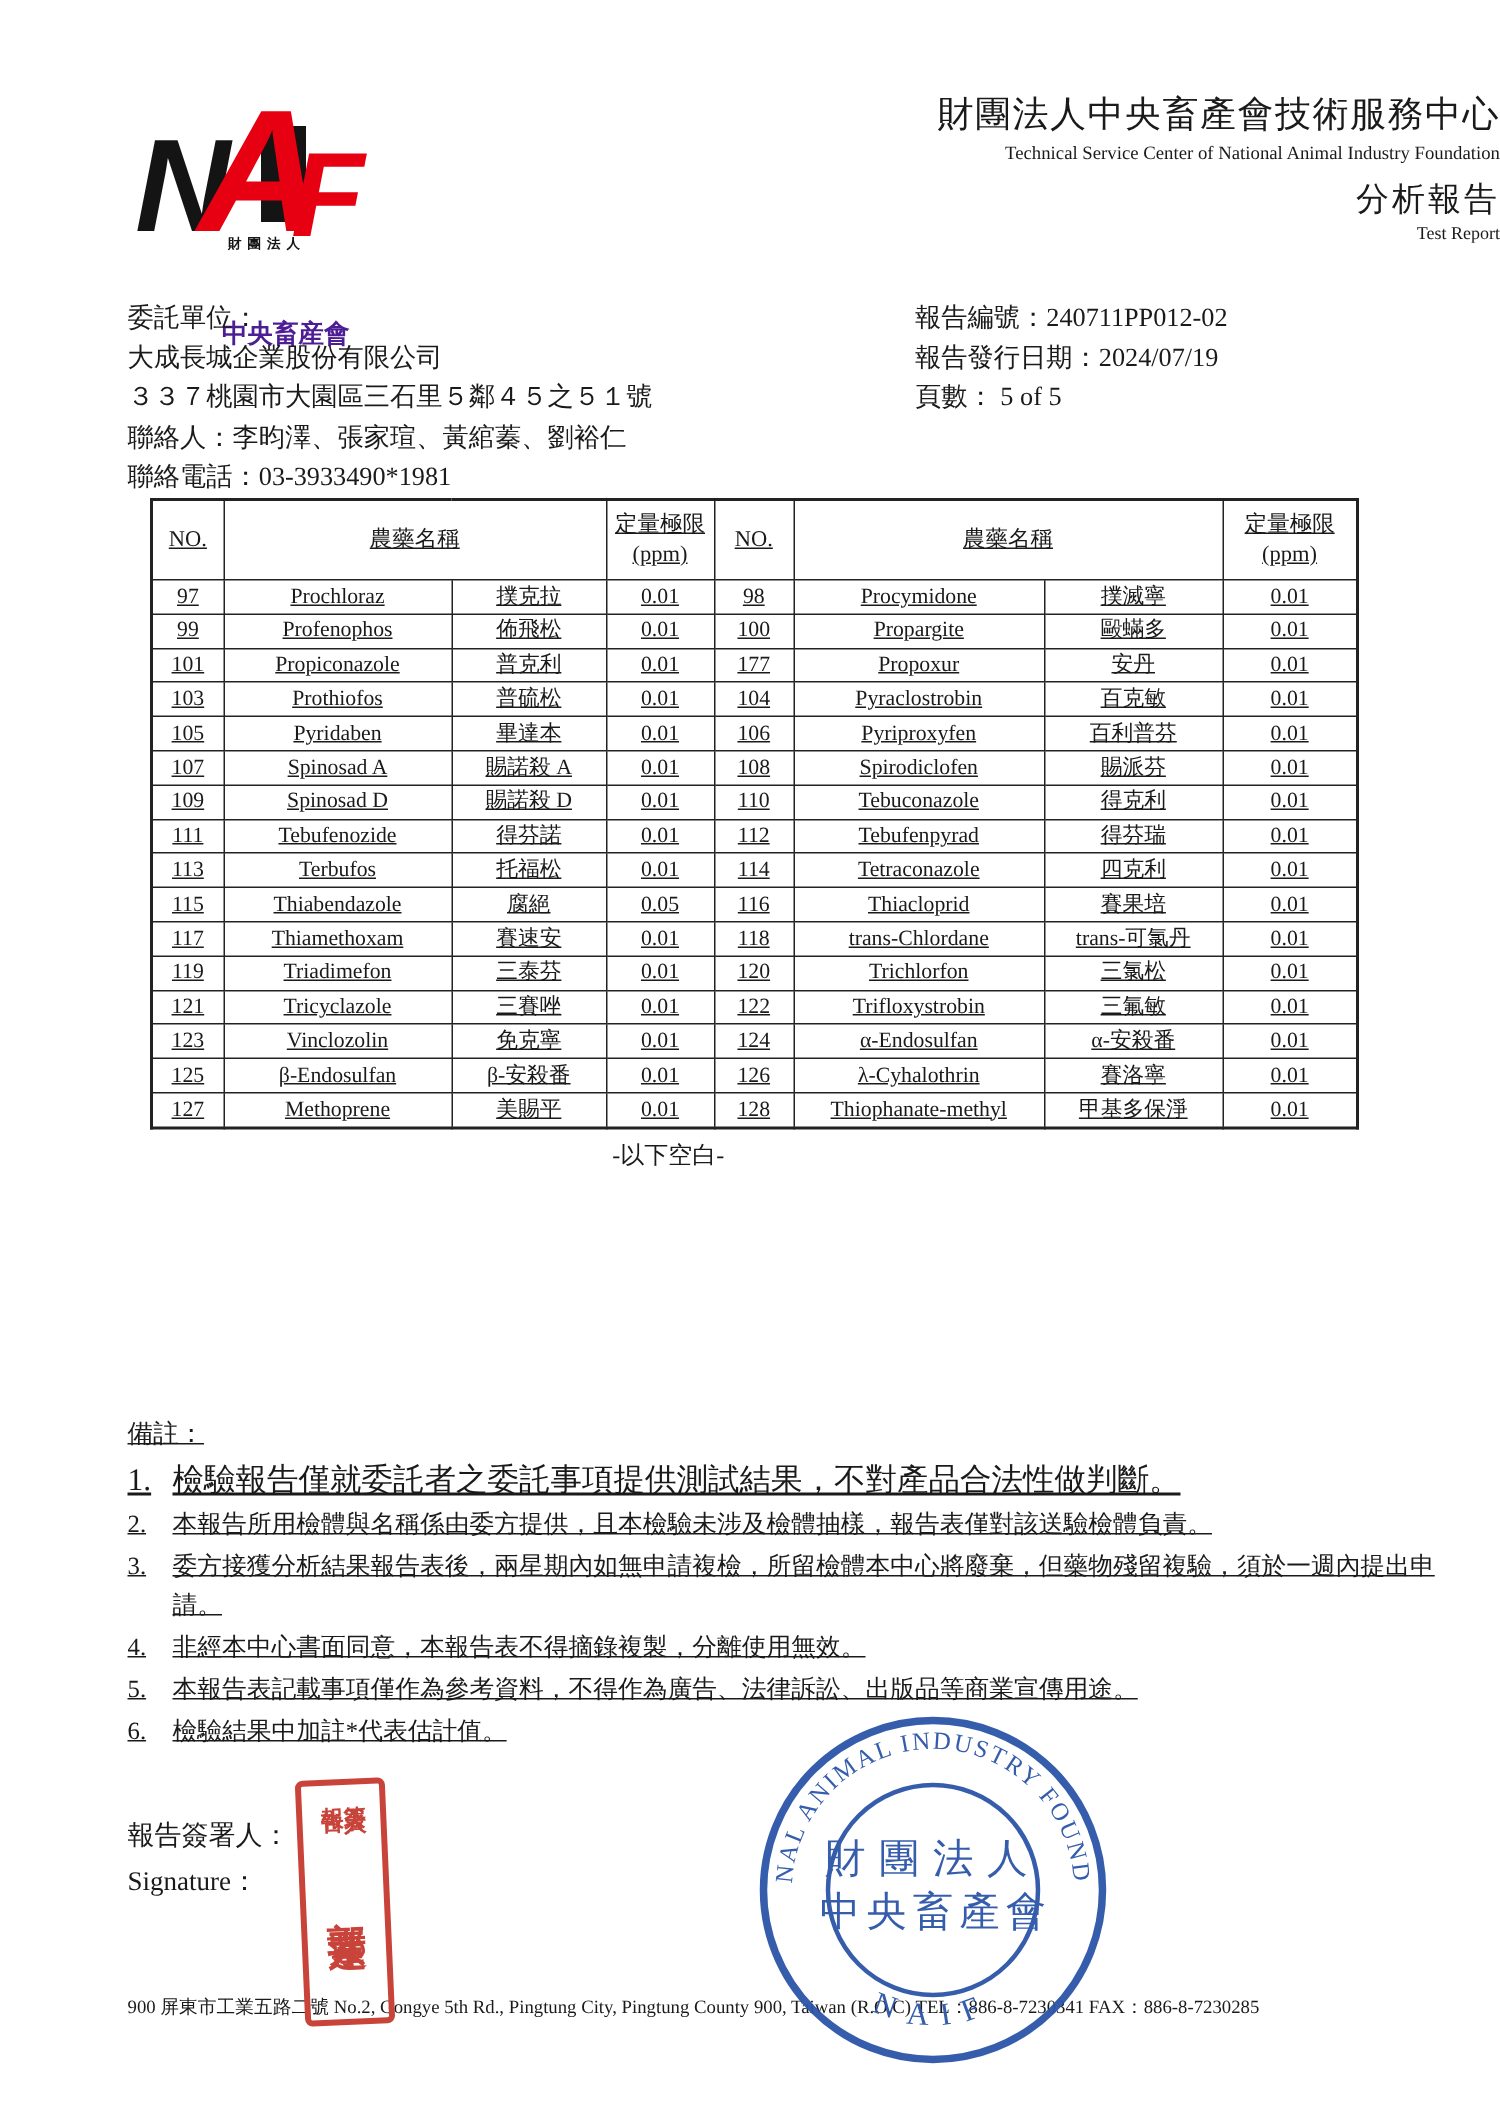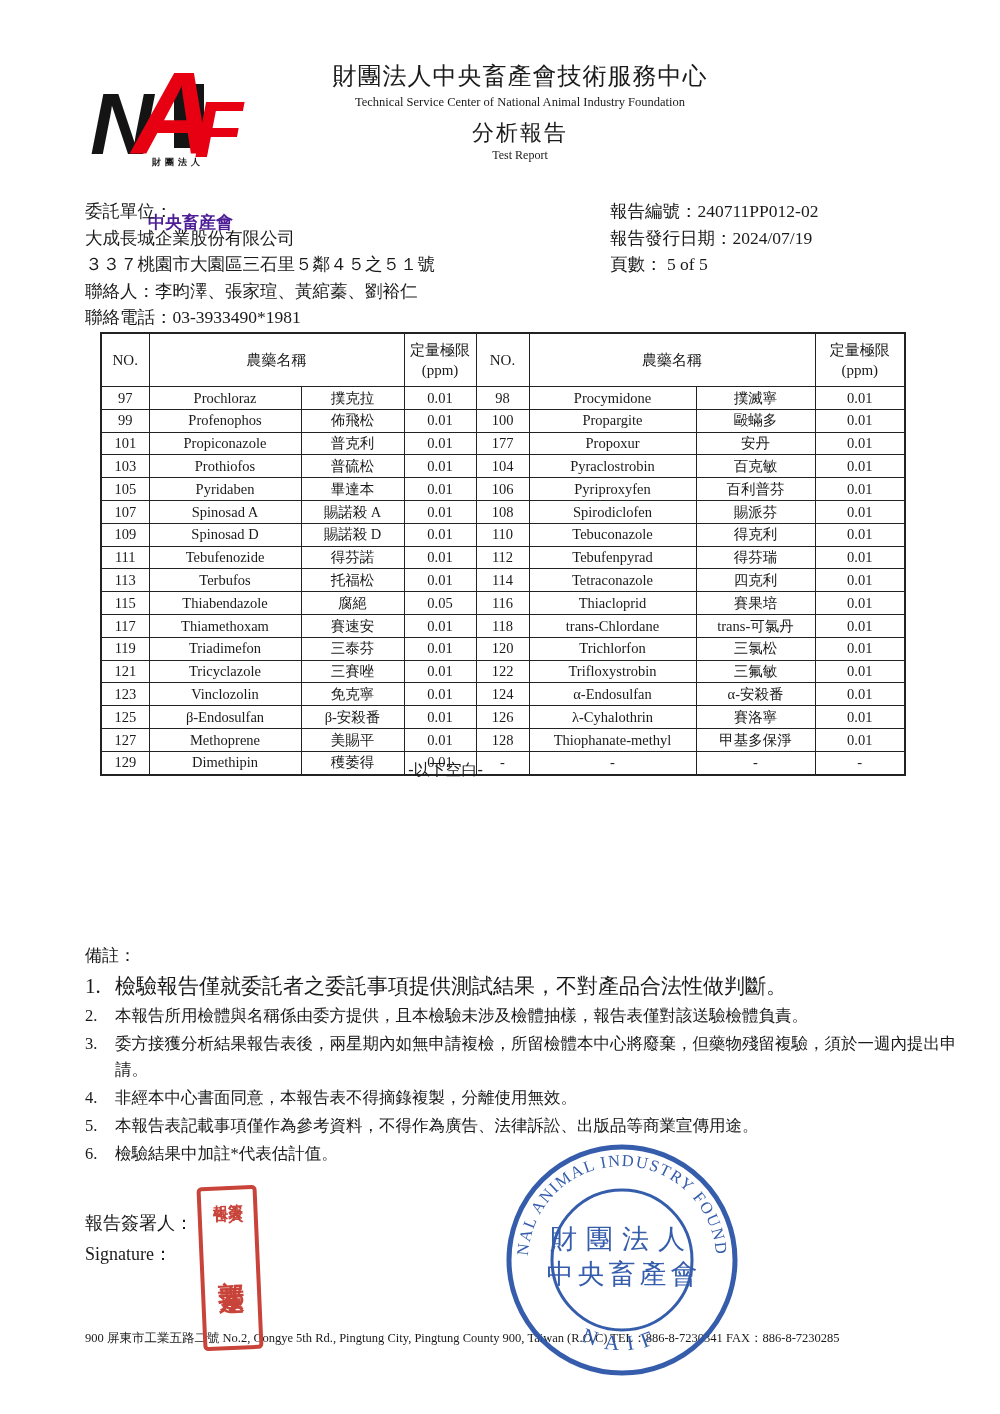--- a/index.html
+++ b/index.html
@@ -11,38 +11,38 @@
   
   .logo{position:absolute; left:88px; top:60px; width:175px; height:125px;}
   .logo span{position:absolute; line-height:1; font-family:"Liberation Sans","DejaVu Sans",sans-serif; font-weight:900; font-style:italic;}
   .logo .l-n{left:2px; top:20px; font-size:88px; color:#141414; letter-spacing:-6px;}
   .logo .l-rect{position:absolute; left:86px; top:24px; width:30px; height:64px; background:#141414;}
   .logo .l-a{left:44px; top:-4px; font-size:116px; color:#e60012;}
   .logo .l-f{left:106px; top:30px; font-size:80px; color:#e60012;}
   .logo .org1{position:absolute; left:64px; top:96px; font-size:9px; font-weight:700; letter-spacing:4px; color:#141414; font-family:"Liberation Sans",sans-serif;}
   .logo .org2{position:absolute; left:60px; top:106px; font-size:17px; font-weight:700; color:#4c1d95; font-family:"Liberation Sans",sans-serif;margin-top:45px;}
   
-  .titles{position:absolute; left:40px; right:0; top:60px; text-align:center;}
+  .titles{position:absolute; left:40px; right:0; top:60px; text-align:right;}
   .t-zh{font-size:24px; letter-spacing:1px;}
   .t-en{font-size:12.5px; margin-top:3px;}
   .t-rep{font-size:22px; margin-top:8px; letter-spacing:2px;}
   .t-repen{font-size:12px; margin-top:0;}
   
   .info-left{position:absolute; left:85px; top:198px; font-size:17.5px; line-height:26.5px;}
   .info-right{position:absolute; left:610px; top:198px; font-size:17.5px; line-height:26.5px;}
   
   .tbl-wrap{position:absolute; left:100px; top:332px; width:804px;}
-  table{border-collapse:collapse; width:804px; table-layout:fixed;}
+  table{border-collapse:collapse; width:804px; table-layout:fixed;text-decoration:underline;}
   th,td{border:1px solid #222; text-align:center; padding:0; font-weight:normal;}
   table{border:2px solid #222;}
   th{font-size:15px; height:52px; line-height:1.35;}
   td{font-size:14.5px; height:21.8px; line-height:1;}
   .blank-note{position:absolute; left:100px; top:760px; width:691px; text-align:center; font-size:16px;}
   
-  .notes{position:absolute; left:85px; top:944px; width:880px;}
+  .notes{position:absolute; left:85px; top:944px; width:880px;text-decoration:underline;}
   .notes-label{font-size:17px; margin-bottom:4px;}
   .note{display:flex; align-items:flex-start; font-size:16.5px; line-height:26px; margin-top:2px;}
   .note .no{width:30px; flex:0 0 30px;}
   .note .txt{flex:1;}
   .note.large{font-size:21px; line-height:30px;}
   
   .sig{position:absolute; left:85px; top:1208px; font-size:18px; line-height:31px;}
   .stamp{
     position:absolute; left:200px; top:1186px; width:52px; height:152px;
     border:4px solid #c8443a; border-radius:5px; color:#c8443a;
@@ -268,30 +268,20 @@
           <tr>
             <td>127</td>
             <td>Methoprene</td>
             <td>美賜平</td>
             <td>0.01</td>
             <td>128</td>
             <td>Thiophanate-methyl</td>
             <td>甲基多保淨</td>
             <td>0.01</td>
           </tr>
-          <tr>
-            <td>129</td>
-            <td>Dimethipin</td>
-            <td>穫萎得</td>
-            <td>0.01</td>
-            <td>-</td>
-            <td>-</td>
-            <td>-</td>
-            <td>-</td>
-          </tr>
         </tbody>
     </table>
   </div>
 
   <div class="blank-note">-以下空白-</div>
 
   <div class="notes">
     <div class="notes-label">備註：</div>
     <div id="notes-list">
         <div class="note large">

